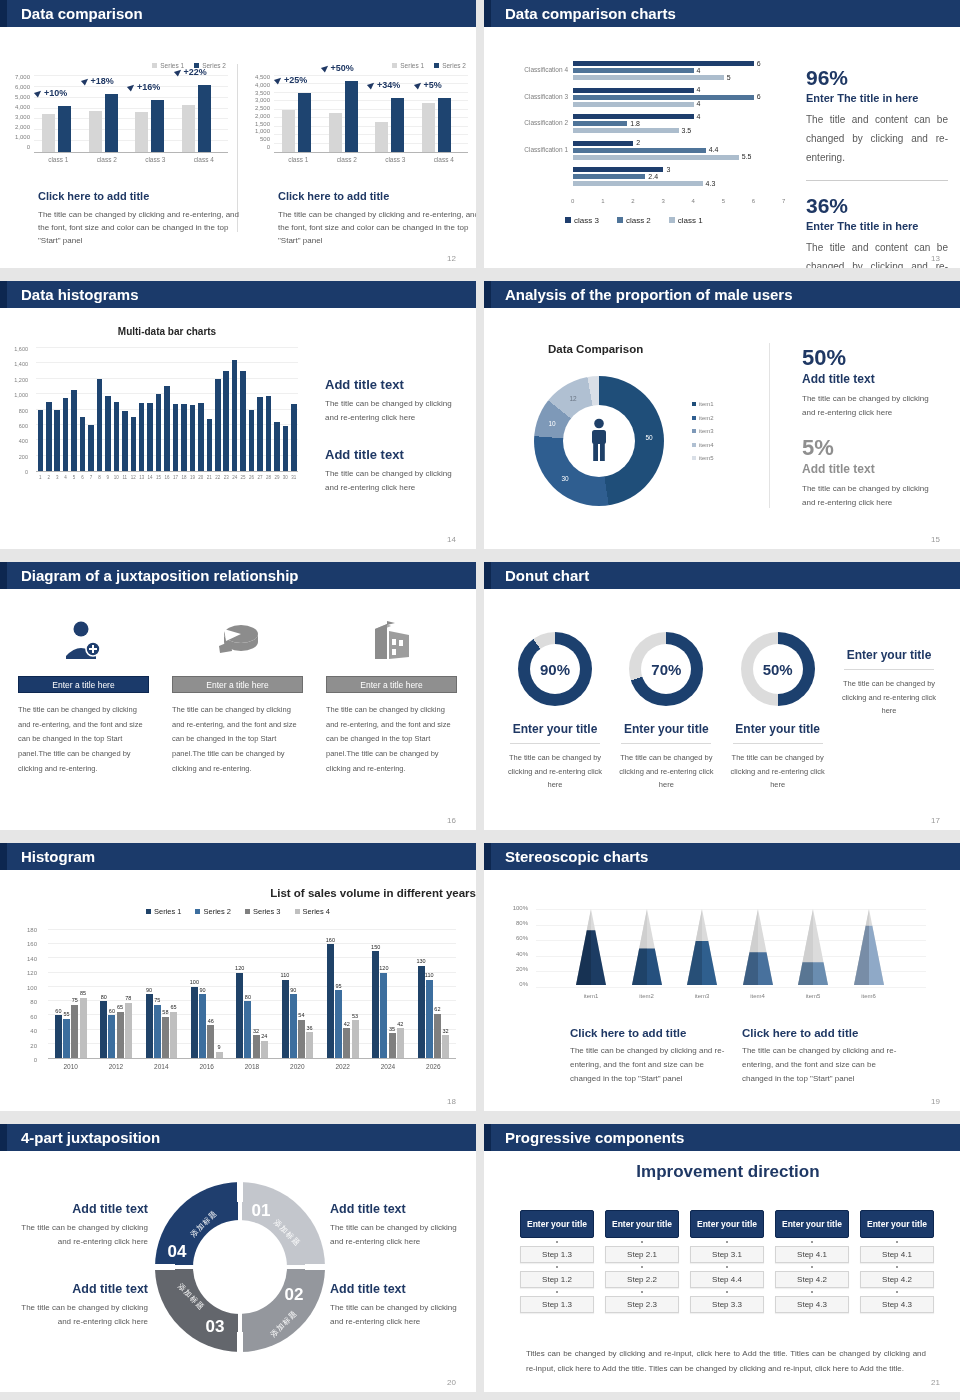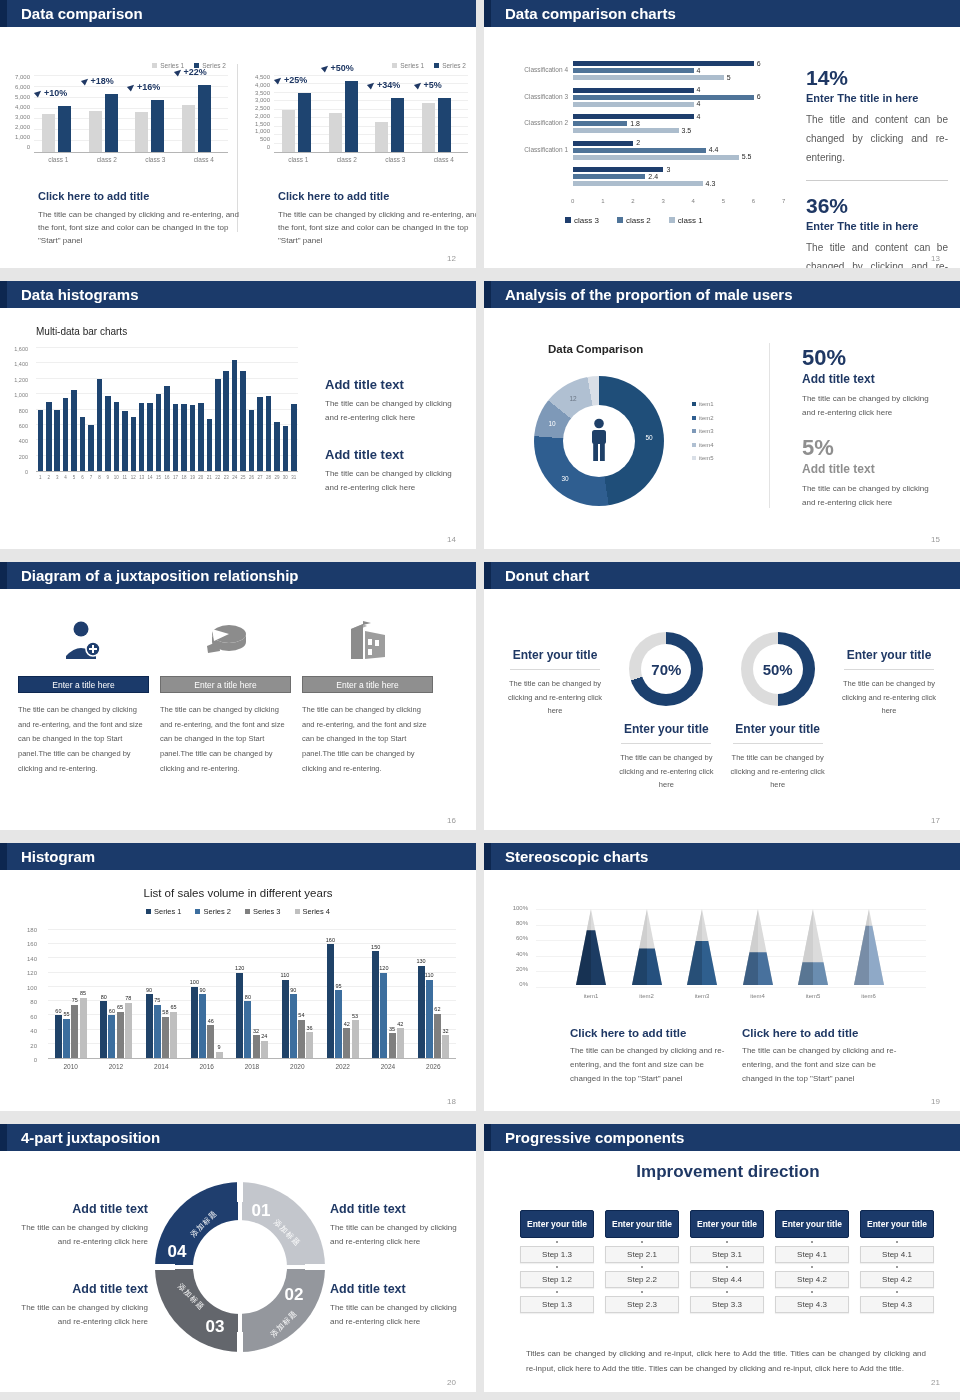--- a/index.html
+++ b/index.html
@@ -33,21 +33,21 @@
 .hbar{position:absolute}
 .vlab{position:absolute;font-size:7px;color:#262626}
 .xtick{position:absolute;font-size:6px;color:#808080}
 .lg13{position:absolute;display:flex;gap:18px;font-size:8px;color:#262626}
 .stats13{position:absolute;left:322px;top:66px;width:142px}
 .spct{font-size:21px;font-weight:bold;color:#1F3864}
 .stat h3{font-size:11px;color:#1F3864;margin:2px 0 6px}
 .stat p{font-size:10px;color:#595959;line-height:1.9;text-align:justify}
 .sdiv{height:1px;background:#cccccc;margin:13px 0}
 
-.t14{position:absolute;left:36px;top:45px;width:262px;text-align:left;font-size:10px;font-weight:normal;color:#262626}
+.t14{position:absolute;left:36px;top:45px;width:262px;text-align:center;font-size:10px;font-weight:bold;color:#262626}
 .ya14{position:absolute;width:32px;display:flex;flex-direction:column;justify-content:space-between;align-items:flex-end;font-size:5.5px;color:#808080;padding-right:4px}
 .plot14{position:absolute;border-bottom:1px solid #b5b5b5}
 .xr14{position:absolute;display:flex}
 .xr14 div{flex:1;text-align:center;font-size:4.5px;color:#808080}
 .blk14{position:absolute;left:325px;width:142px}
 .blk14 h3{font-size:13px;color:#1F3864;margin-bottom:5px}
 .blk14 p{font-size:8px;color:#595959;line-height:1.8}
 
 .t15{position:absolute;left:64px;top:62px;font-size:11.5px;font-weight:bold;color:#262626}
 .donut15{position:absolute;left:50px;top:95px;width:130px;height:130px;border-radius:50%}
@@ -57,37 +57,37 @@
 .lgv{display:flex;align-items:center;gap:3px;font-size:6px;color:#808080;margin-bottom:7.5px}
 .lgv .sw{width:4px;height:4px}
 .vd15{position:absolute;left:285px;top:62px;height:165px;width:1px;background:#e3e3e3}
 .stats15{position:absolute;left:318px;top:64px;width:140px}
 .spct2{font-size:22px;font-weight:bold;color:#1F3864}
 .stats15 h3{font-size:12px;color:#1F3864;margin:1px 0 6px}
 .stats15 p{font-size:8px;color:#595959;line-height:1.8}
 .muted{color:#8f8f8f!important}
 .st15b{margin-top:14px}
 
-.cols16{position:absolute;left:18px;top:44px;display:flex;gap:11px}
+.cols16{position:absolute;left:18px;top:44px;display:flex;gap:23px}
 .col16{width:131px}
 .ic16{height:70px;display:flex;align-items:center;justify-content:center}
 .bar16{height:17px;background:#8f8f8f;border:1px solid #6e6e6e;color:#fff;font-size:8.5px;display:flex;align-items:center;justify-content:center}
 .bar16.accent{background:#1b3a6a;border-color:#0d2750}
 .bd16{margin-top:10px;font-size:7.5px;color:#595959;line-height:1.95}
 
 .cards17{position:absolute;left:10px;right:10px;top:70px;display:flex;justify-content:space-between;padding:0 8px}
 .card17{width:106px;text-align:center}
 .ring{width:74px;height:74px;border-radius:50%;margin:0 auto;position:relative}
 .rhole{position:absolute;left:12px;top:12px;width:50px;height:50px;background:#fff;border-radius:50%;display:flex;align-items:center;justify-content:center}
 .rpct{font-size:15px;font-weight:bold;color:#1F3864}
 .rt{margin-top:16px;font-size:12px;font-weight:bold;color:#1F3864}
 .rdiv{height:1px;background:#d9d9d9;margin:7px 8px}
 .rb{font-size:7.5px;color:#595959;line-height:1.8}
 
-.t18{position:absolute;left:0;right:0;top:44px;text-align:center;font-size:11.5px;font-weight:normal;color:#262626}
+.t18{position:absolute;left:0;right:0;top:44px;text-align:right;font-size:11.5px;font-weight:bold;color:#262626}
 .lg18{position:absolute;left:0;right:0;top:64px;display:flex;justify-content:center;gap:14px;font-size:7.5px;color:#262626}
 .ya18{position:absolute;display:flex;flex-direction:column;justify-content:space-between;align-items:flex-end;font-size:6px;color:#808080;padding-right:5px}
 .plot18{position:absolute;border-bottom:1px solid #b5b5b5}
 .vl18{position:absolute;font-size:5.5px;color:#262626;text-align:center}
 .xl18{position:absolute;bottom:-12px;font-size:6.5px;color:#595959;text-align:center}
 
 .ya19{position:absolute;left:14px;top:62px;height:82px;width:30px;display:flex;flex-direction:column;justify-content:space-between;align-items:flex-end;font-size:6px;color:#808080}
 .gl19{position:absolute;left:52px;width:390px;height:1px;background:#f2f2f2}
 .pyr{position:absolute;top:63px;width:34px;height:82px}
 .xl19{position:absolute;top:150px;width:40px;text-align:center;font-size:6px;color:#808080}
@@ -292,21 +292,21 @@
             <div>class 2</div>
           </div>
           <div class="lgi">
             <div class="sw" style="width: 6px; height: 6px; background: rgb(172, 189, 205);"></div>
             <div>class 1</div>
           </div>
         </div>
       </div>
     <div class="stats13">
       <div class="stat">
-        <div class="spct">14%</div>
+        <div class="spct">96%</div>
         <h3>Enter The title in here</h3>
         <p>The title and content can be changed by clicking and re-entering.</p>
       </div>
       <div class="sdiv"></div>
       <div class="stat">
         <div class="spct">36%</div>
         <h3>Enter The title in here</h3>
         <p>The title and content can be changed by clicking and re-entering.</p>
       </div>
     </div>
@@ -513,20 +513,25 @@
           <div class="bd16">The title can be changed by clicking and re-entering, and the font and size can be changed in the top Start panel.The title can be changed by clicking and re-entering.</div>
         </div>
       </div>
     <span class="pg">16</span>
   </section>
 
   <section class="slide">
     <header class="hd"><span>Donut chart</span></header>
     <div class="cards17" id="cards17">
         <div class="card17">
+          <div class="ring" style="background: conic-gradient(rgb(28, 64, 110) 324deg, rgb(220, 220, 220) 0deg);">
+            <div class="rhole">
+              <div class="rpct">90%</div>
+            </div>
+          </div>
           <div class="rt">Enter your title</div>
           <div class="rdiv"></div>
           <div class="rb">The title can be changed by clicking and re-entering click here</div>
         </div>
         <div class="card17">
           <div class="ring" style="background: conic-gradient(rgb(28, 64, 110) 252deg, rgb(220, 220, 220) 0deg);">
             <div class="rhole">
               <div class="rpct">70%</div>
             </div>
           </div>

